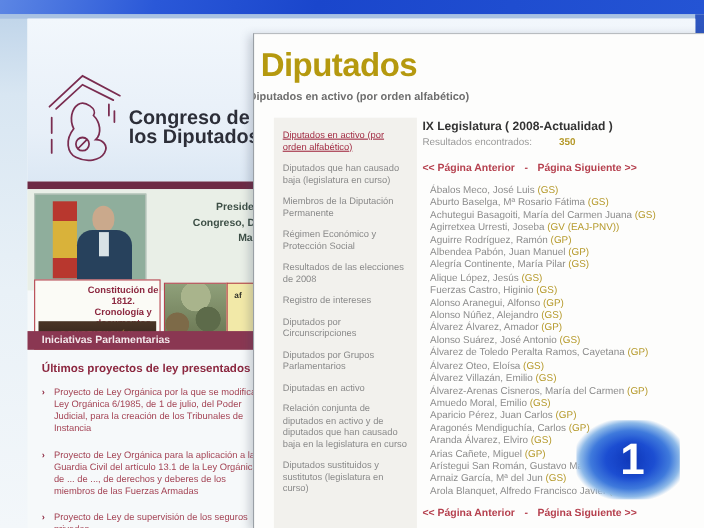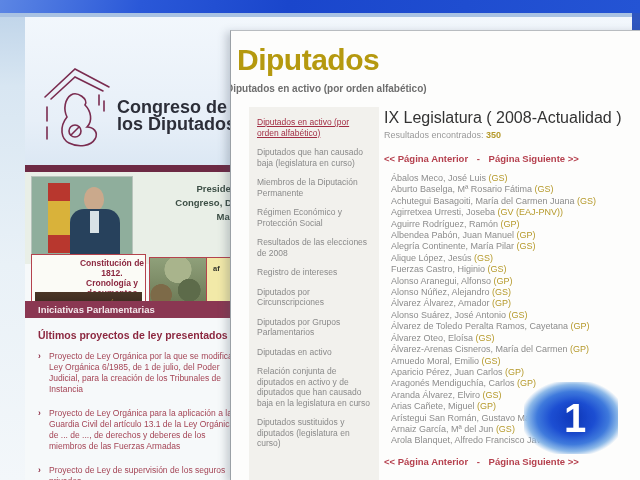--- a/index.html
+++ b/index.html
@@ -60,23 +60,23 @@
   
   .overlay{position:absolute;left:230px;top:30px;width:392px;height:450px;background:#fdfdfc;
            border-left:1px solid #9aa0a6;border-top:1px solid #b8bcc0;
            box-shadow:-4px 2px 8px rgba(60,70,90,.25);overflow:hidden;padding-left:24px;}
   .ov-title{position:absolute;left:6px;top:12px;color:#b5990f;font-size:30px;font-weight:bold;letter-spacing:-.5px;}
   .ov-subtitle{position:absolute;left:-5px;top:52px;color:#6e6e6e;font-size:10px;font-weight:bold;}
   .sidebar{position:absolute;left:18px;top:76px;width:130px;bottom:0;background:#f2f1ed;padding:10px 8px;box-sizing:border-box;}
   .sb-item{color:#8a8a8a;font-size:8.5px;line-height:10.5px;margin-bottom:9px;cursor:pointer;}
   .sb-item.active{color:#a22d44;text-decoration:underline;}
   .main-col{position:absolute;left:153px;top:78px;width:238px;}
-  .legislature{color:#333;font-size:16px;font-weight:normal;}
+  .legislature{color:#333;font-size:11px;font-weight:bold;}
   .results-line{margin-top:3px;font-size:9px;color:#999;}
-  .results-line .count{color:#b5992a;font-weight:bold;}
+  .results-line .count{color:#b5992a;font-weight:bold;margin-left:22px;}
   .pagination{margin-top:13px;font-size:9.5px;font-weight:bold;color:#b5404e;}
   .pagination span{cursor:pointer;}
   .pagination .sep{margin:0 6px;cursor:default;}
   .deputy-list{list-style:none;margin:9px 0 0;padding:0 0 0 7px;}
   .deputy-list li{font-size:9px;line-height:11.4px;color:#8c8c8c;white-space:nowrap;cursor:pointer;}
   .deputy-list .party{color:#b5992a;}
   .pagination.bottom{margin-top:9px;}
   
   .tve-logo{position:absolute;left:524px;top:382px;width:94px;height:72px;pointer-events:none;
     background:radial-gradient(ellipse at 52% 50%,#0f38bc 0%,#1c4ed2 32%,#3f7adc 52%,#8db9e8 66%,rgba(190,218,240,0) 76%);}
@@ -170,21 +170,21 @@
         <div class="sb-item active">Diputados en activo (por orden alfabético)</div>
         <div class="sb-item">Diputados que han causado baja (legislatura en curso)</div>
         <div class="sb-item">Miembros de la Diputación Permanente</div>
         <div class="sb-item">Régimen Económico y Protección Social</div>
         <div class="sb-item">Resultados de las elecciones de 2008</div>
         <div class="sb-item">Registro de intereses</div>
         <div class="sb-item">Diputados por Circunscripciones</div>
         <div class="sb-item">Diputados por Grupos Parlamentarios</div>
         <div class="sb-item">Diputadas en activo</div>
         <div class="sb-item">Relación conjunta de diputados en activo y de diputados que han causado baja en la legislatura en curso</div>
-        <div class="sb-item">Diputados sustituidos y diputados (legislatura en curso)</div>
+        <div class="sb-item">Diputados sustituidos y sustitutos (legislatura en curso)</div>
       </div>
 
     <div class="main-col">
       <div class="legislature">IX Legislatura ( 2008-Actualidad )</div>
       <div class="results-line">
         <span>Resultados encontrados:</span>
         <span class="count">350</span>
       </div>
       <div class="pagination top">
         <span>&lt;&lt; Página Anterior</span>
@@ -200,20 +200,21 @@
           <li><span class="name">Albendea Pabón, Juan Manuel </span><span class="party">(GP)</span></li>
           <li><span class="name">Alegría Continente, María Pilar </span><span class="party">(GS)</span></li>
           <li><span class="name">Alique López, Jesús </span><span class="party">(GS)</span></li>
           <li><span class="name">Fuerzas Castro, Higinio </span><span class="party">(GS)</span></li>
           <li><span class="name">Alonso Aranegui, Alfonso </span><span class="party">(GP)</span></li>
           <li><span class="name">Alonso Núñez, Alejandro </span><span class="party">(GS)</span></li>
           <li><span class="name">Álvarez Álvarez, Amador </span><span class="party">(GP)</span></li>
           <li><span class="name">Alonso Suárez, José Antonio </span><span class="party">(GS)</span></li>
           <li><span class="name">Álvarez de Toledo Peralta Ramos, Cayetana </span><span class="party">(GP)</span></li>
           <li><span class="name">Álvarez Oteo, Eloísa </span><span class="party">(GS)</span></li>
+          <li><span class="name">Álvarez Villazán, Emilio </span><span class="party">(GS)</span></li>
           <li><span class="name">Álvarez-Arenas Cisneros, María del Carmen </span><span class="party">(GP)</span></li>
           <li><span class="name">Amuedo Moral, Emilio </span><span class="party">(GS)</span></li>
           <li><span class="name">Aparicio Pérez, Juan Carlos </span><span class="party">(GP)</span></li>
           <li><span class="name">Aragonés Mendiguchía, Carlos </span><span class="party">(GP)</span></li>
           <li><span class="name">Aranda Álvarez, Elviro </span><span class="party">(GS)</span></li>
           <li><span class="name">Arias Cañete, Miguel </span><span class="party">(GP)</span></li>
           <li><span class="name">Arístegui San Román, Gustavo Manuel de</span></li>
           <li><span class="name">Arnaiz García, Mª del Jun </span><span class="party">(GS)</span></li>
           <li><span class="name">Arola Blanquet, Alfredo Francisco Javier </span><span class="party">(GS)</span></li>
         </ul>

